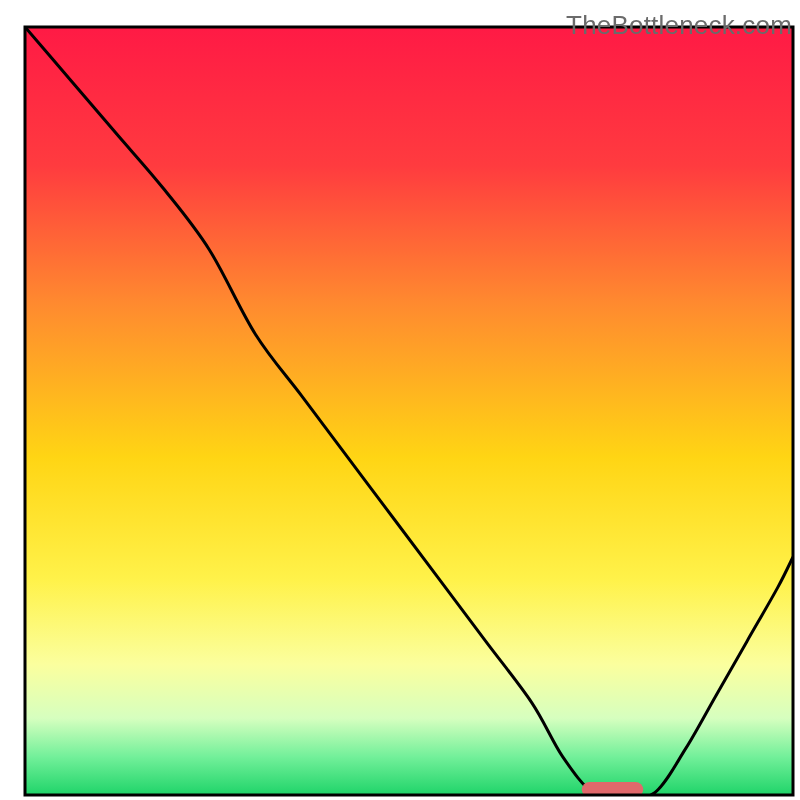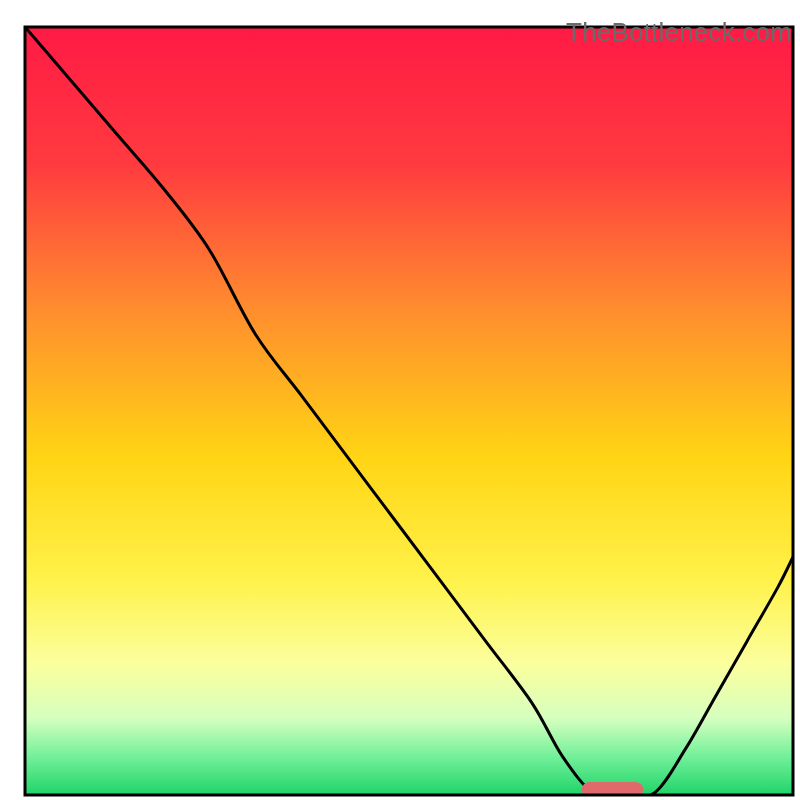--- a/index.html
+++ b/index.html
@@ -11,21 +11,21 @@
     background: #ffffff;
     font-family: Arial, Helvetica, sans-serif;
   }
   .wrap {
     position: relative;
     width: 800px;
     height: 800px;
   }
   .watermark {
     position: absolute;
-    top: 17px;
+    top: 10px;
     right: 8px;
     color: #6b6b6b;
     font-size: 26px;
     font-weight: 500;
     letter-spacing: 0.2px;
     pointer-events: none;
     user-select: none;
   }
   svg { display: block; }
 </style>

